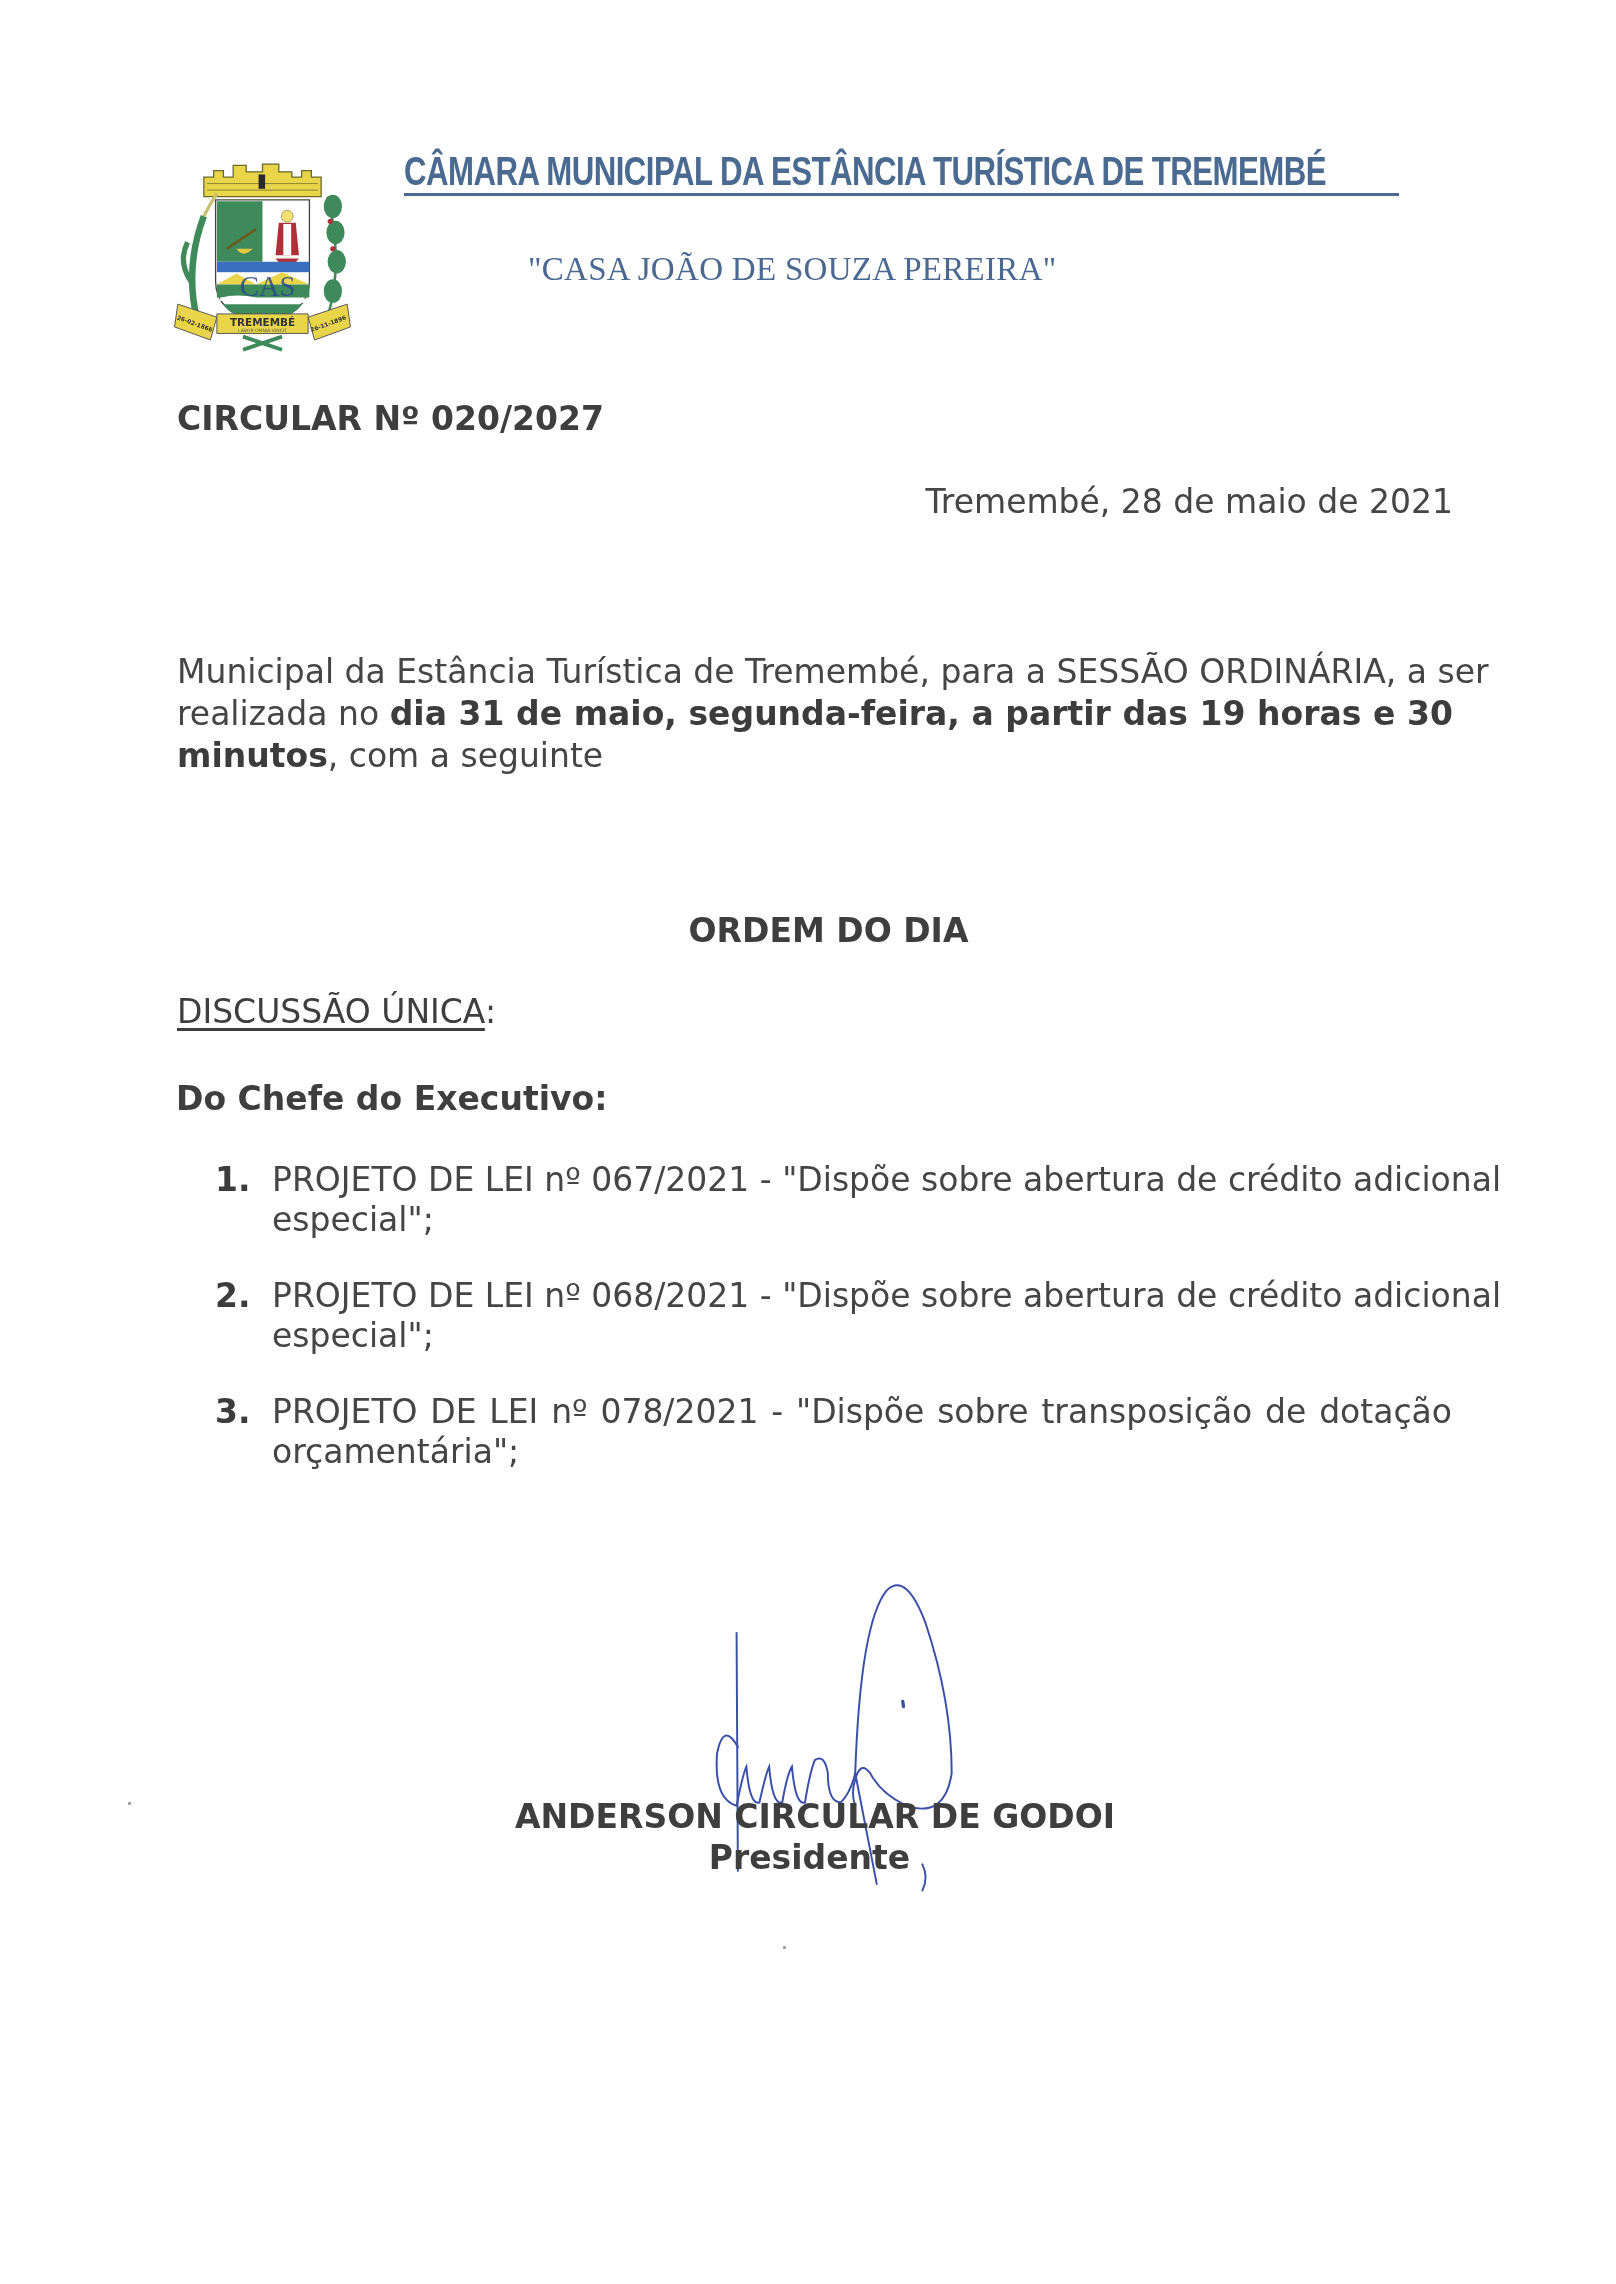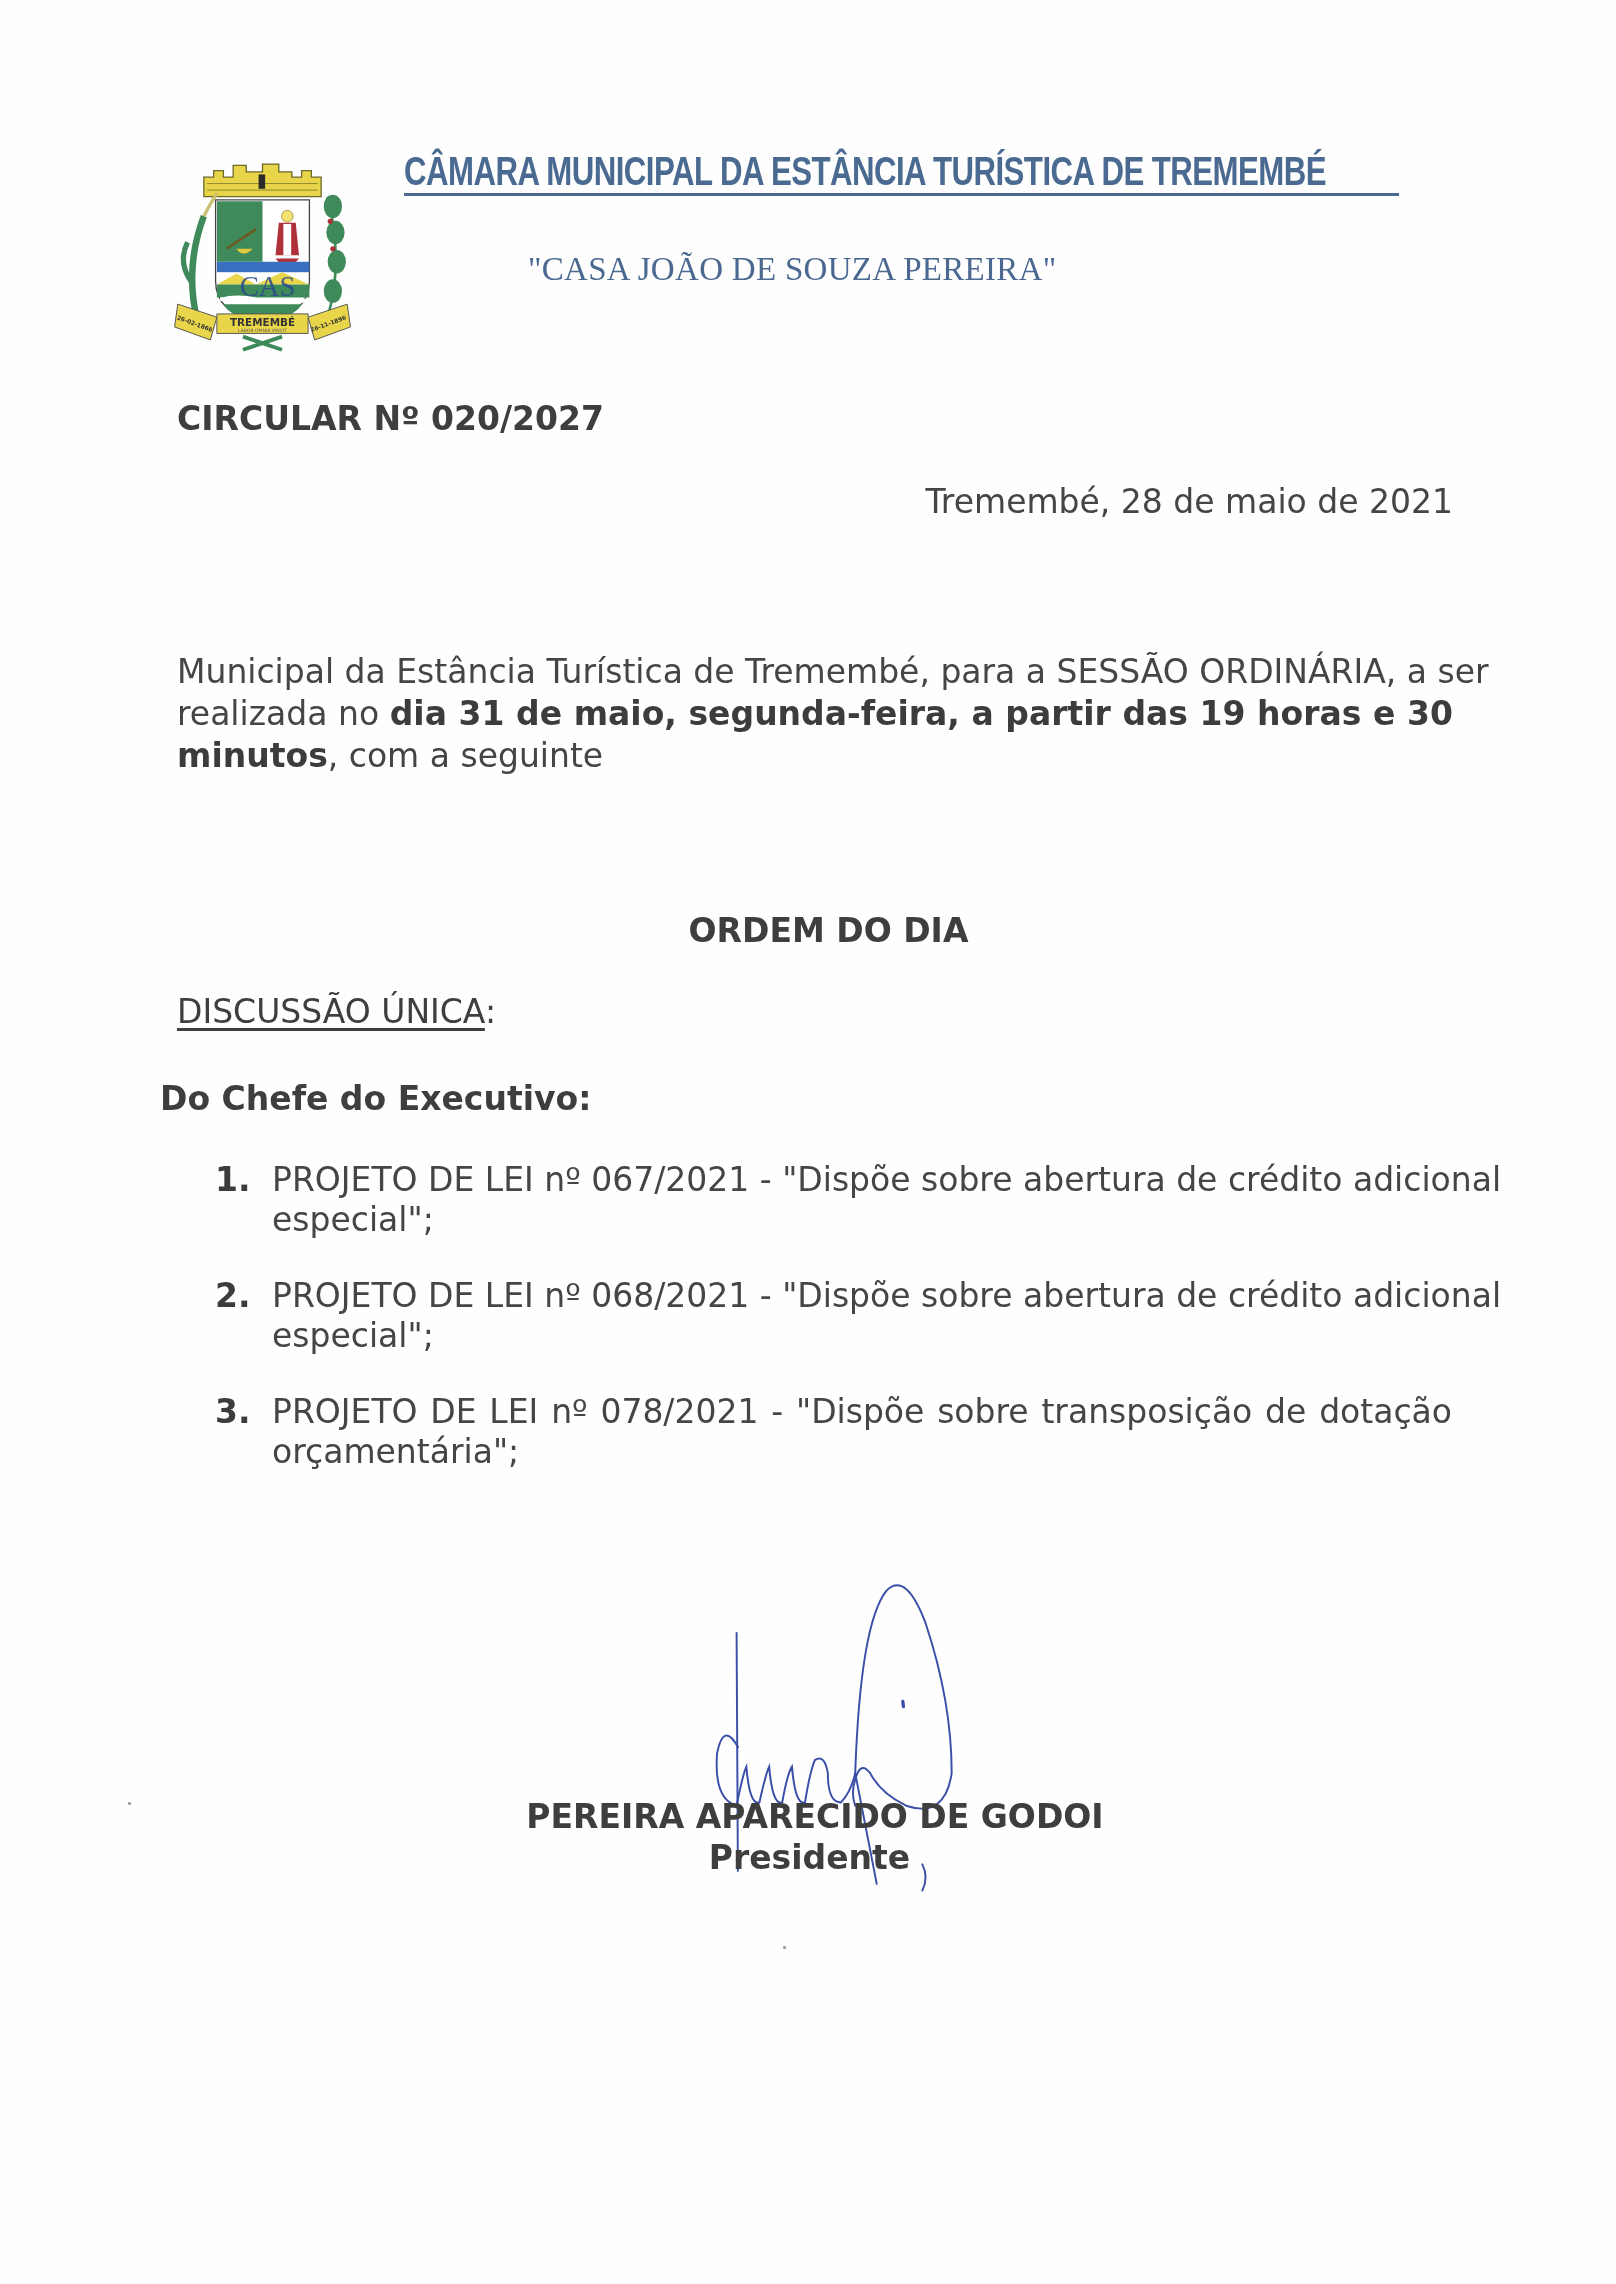--- a/index.html
+++ b/index.html
@@ -25,21 +25,21 @@
             color: #454545; text-align: justify; text-align-last: left; }
     .para .line { display: block; text-align: justify; text-align-last: justify; white-space: nowrap; }
     .para .line.last { text-align-last: left; }
     .para .indent { padding-left: 300px; }
     .para b { font-weight: 700; color: #3c3c3c; margin-top: 37px; }
 
     .agenda-title { position: absolute; left: 0; width: 1617px; top: 911px; text-align: center;
                     font-weight: 700; font-size: 33px; color: #3e3e3e; padding-left: 40px; box-sizing: border-box; }
     .disc-title { position: absolute; left: 177px; top: 992px; font-weight: 400; font-size: 33px; color: #3e3e3e; }
     .disc-title .u { text-decoration: underline; text-decoration-thickness: 2.6px; text-underline-offset: 5.2px; }
-    .exec-title { position: absolute; left: 160px; top: 1079px; font-weight: 700; font-size: 33px; color: #3e3e3e; }
+    .exec-title { position: absolute; left: 176px; top: 1079px; font-weight: 700; font-size: 33px; color: #3e3e3e; }
 
     .items { position: absolute; left: 215px; top: 1160px; width: 1237px; }
     .item { position: relative; font-size: 33px; line-height: 40px; color: #454545; margin-bottom: 36px; }
     .item .num { position: absolute; left: 0; top: 0; font-weight: 700; color: #3c3c3c; }
     .item .txt { margin-left: 57px; display: block; }
     .item .l1 { display: block; text-align: justify; text-align-last: justify; white-space: nowrap; }
     .item .l2 { display: block; }
 
     
     .signature { position: absolute; left: 704px; top: 1558px; width: 365px; height: 339px; }
@@ -144,19 +144,19 @@
 
   <svg class="signature" viewBox="0 0 560 520" fill="none" stroke="#3a4fa8" stroke-width="3" stroke-linecap="round">
     <path d="M50 115 L52 480"></path>
     <path d="M52 290 Q30 250 20 300 Q15 370 50 380 Q60 330 65 320 Q70 380 85 375 Q95 330 100 320 Q105 380 120 375 Q128 330 135 320 Q140 380 155 375 Q162 330 170 310 Q185 300 190 330 Q190 375 210 375 Q225 360 232 330"></path>
     <path d="M232 330 Q240 100 280 50 Q310 20 340 100 Q380 220 380 330 Q370 400 310 380 Q270 360 255 330 Q240 310 232 340 Q225 360 232 380"></path>
     <path d="M232 330 L265 500"></path>
     <path d="M305 220 L306 228" stroke-width="5"></path>
     <path d="M335 470 Q345 490 335 510"></path>
   </svg>
 
-  <div class="signer-name">PEREIRA APARECIDO DE GODOI</div>
+  <div class="signer-name">ANDERSON CIRCULAR DE GODOI</div>
   <div class="signer-role">Presidente</div>
 
   <div class="speck" style="left:128px; top:1802px;"></div>
   <div class="speck" style="left:783px; top:1946px;"></div>
 </div>
 
 
 </body></html>

